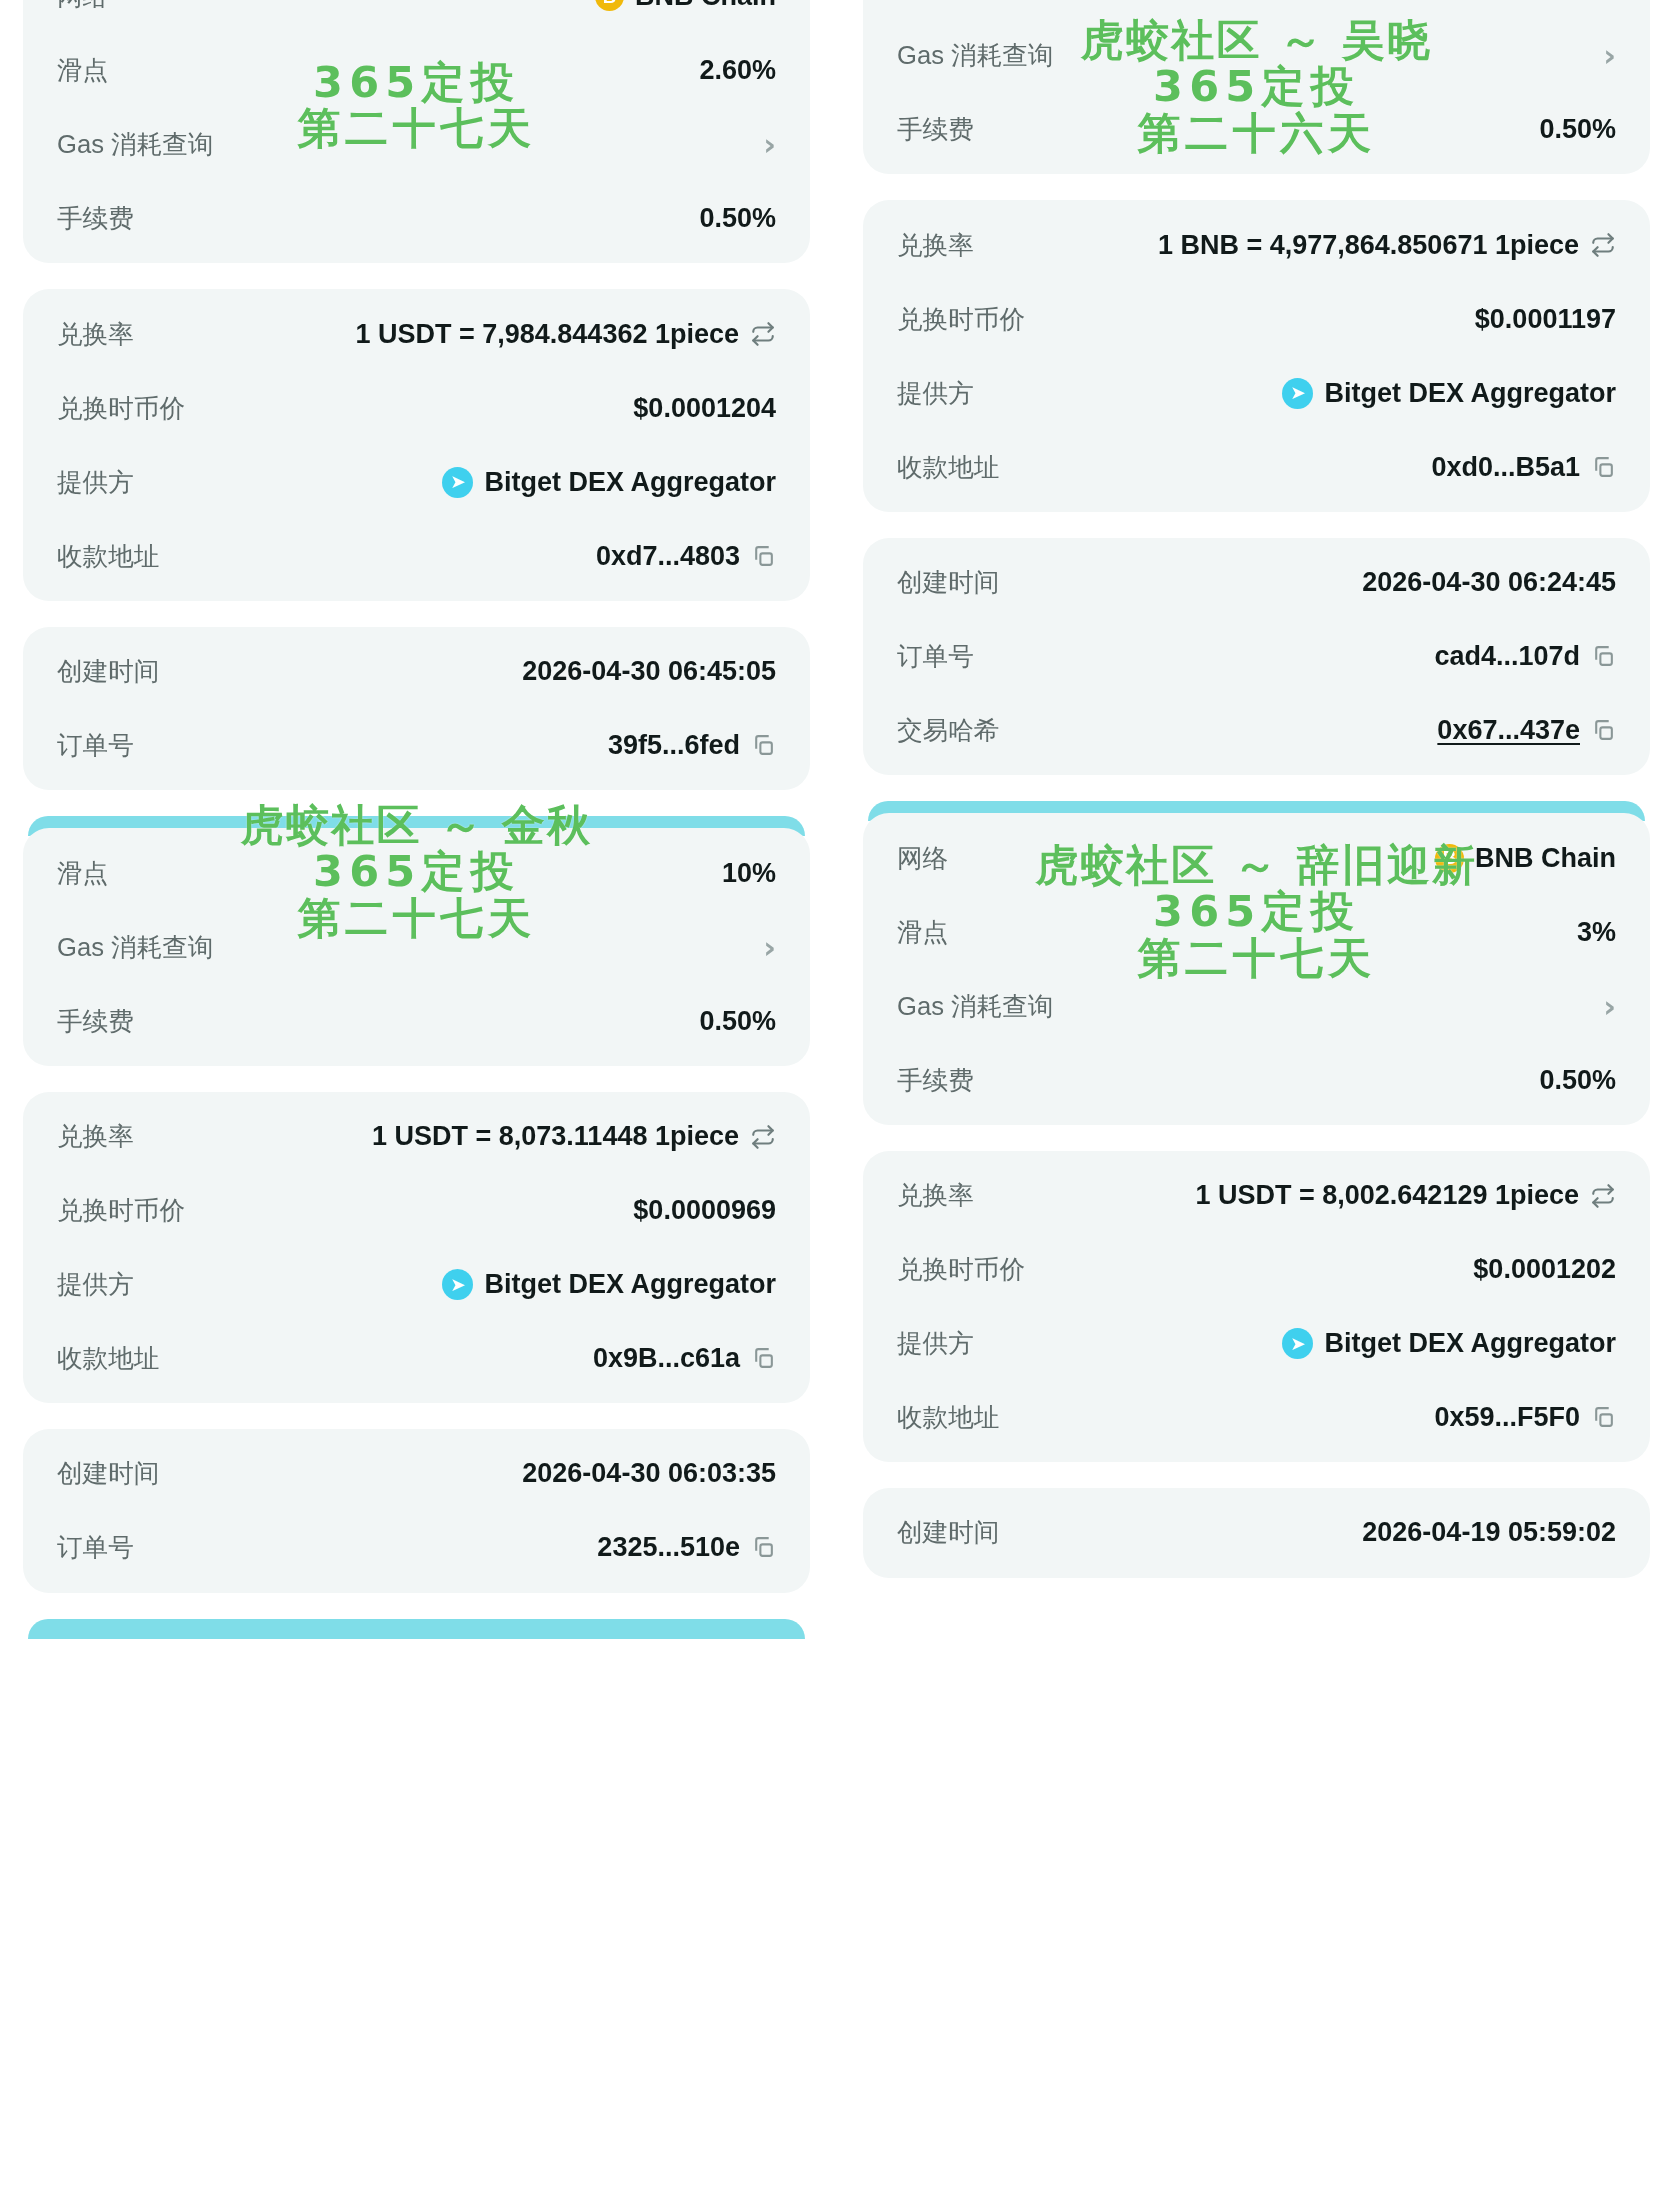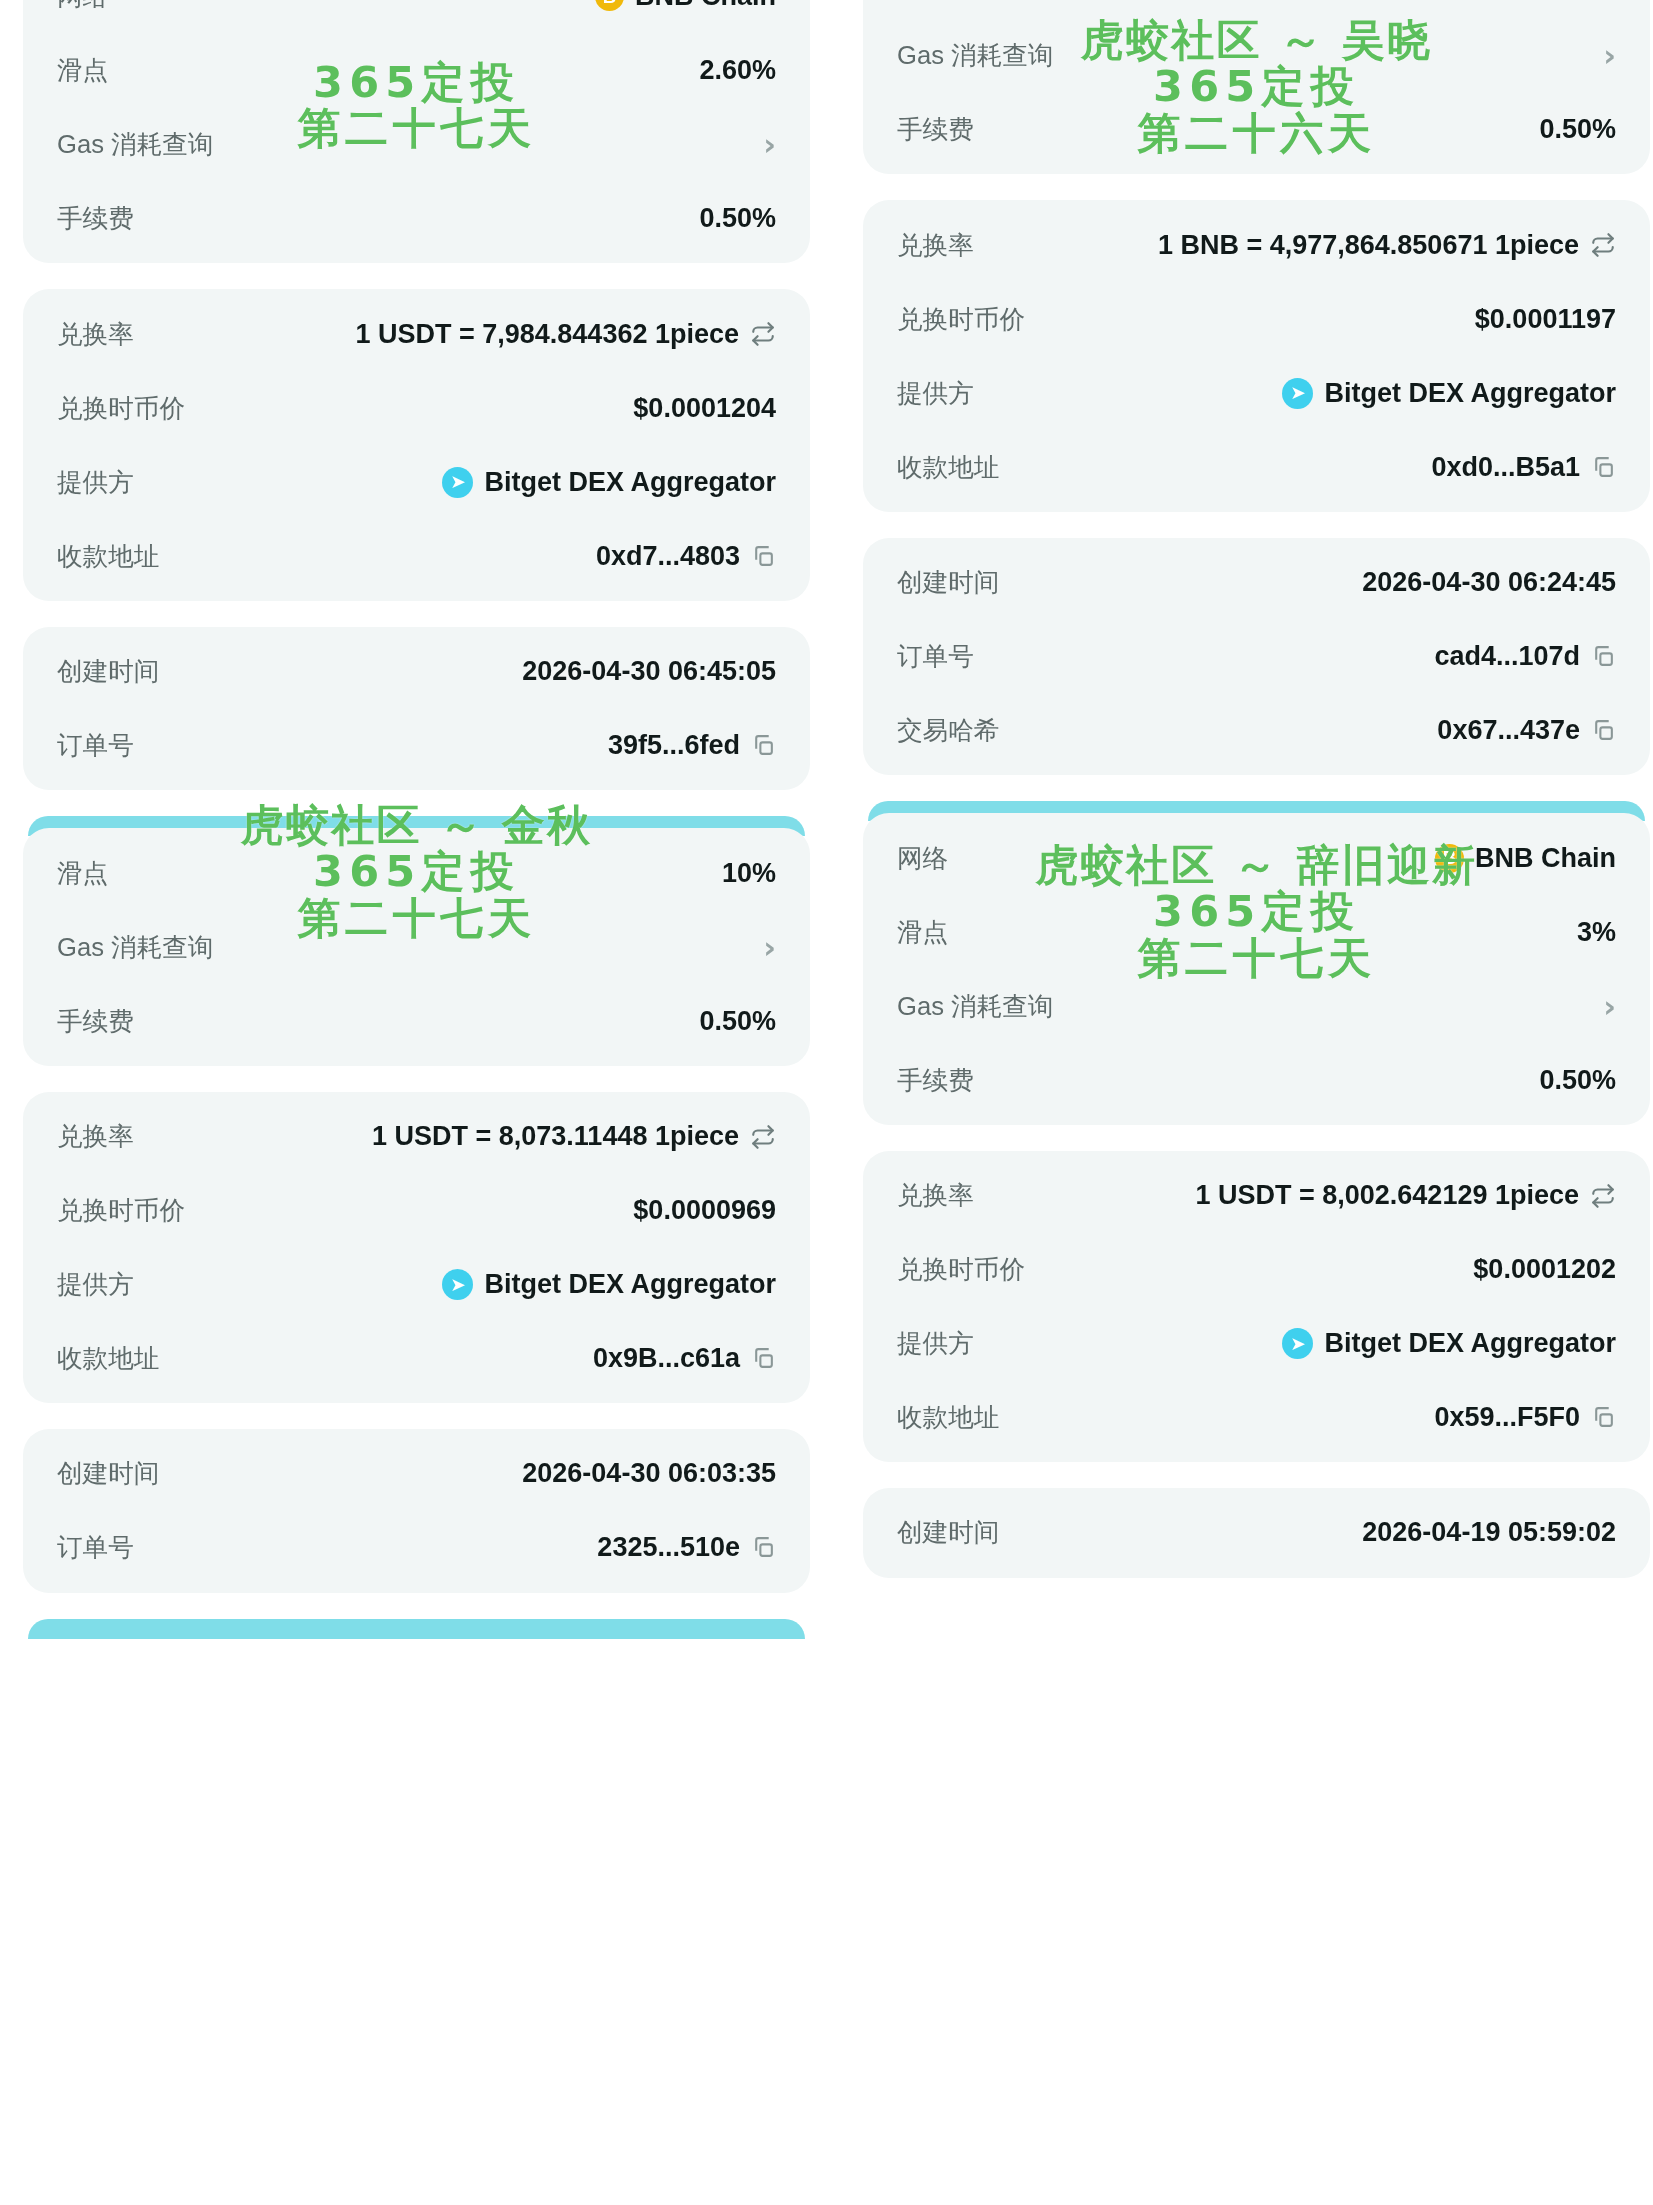--- a/index.html
+++ b/index.html
@@ -56,21 +56,21 @@
   }
   .value {
     color: #111a1a;
     font-size: 27px;
     font-weight: bold;
     display: flex;
     align-items: center;
     gap: 11px;
     white-space: nowrap;
   }
-  .underlined { text-underline-offset: 3.9px; }
+  .underlined { text-decoration: underline; text-underline-offset: 3.9px; }
 
   
   .ic {
     display: inline-flex;
     align-items: center;
     justify-content: center;
     flex: none;
   }
   .ic-copy {
     width: 25px; height: 25px;

